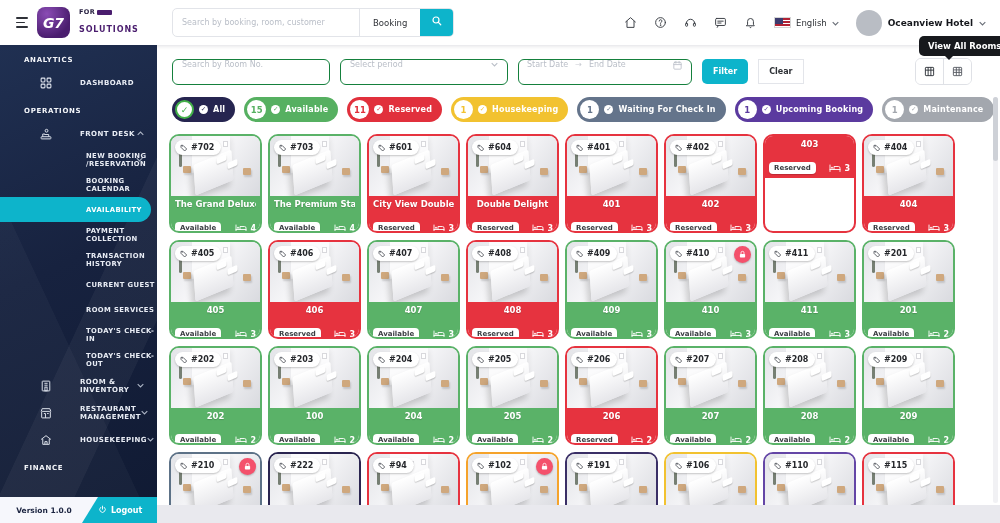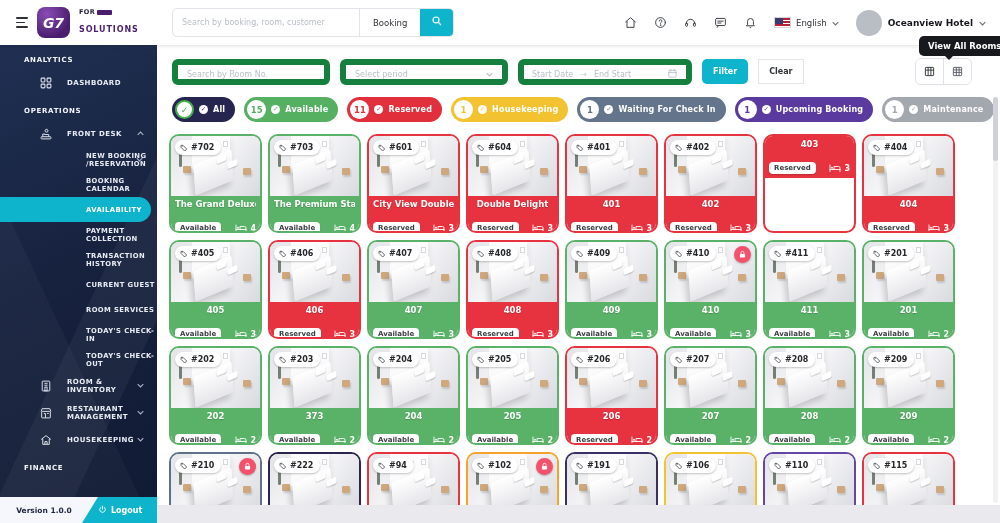--- a/index.html
+++ b/index.html
@@ -38,37 +38,37 @@
   
   .sidebar{position:absolute;top:45px;left:0;width:157px;bottom:0;z-index:5;color:#e9edf5;overflow:hidden;
            background:linear-gradient(155deg,#203052 0%,#17223f 45%,#101a33 100%);}
   .sidebar::before{content:"";position:absolute;inset:0;pointer-events:none;
            background:linear-gradient(115deg,transparent 55%,rgba(255,255,255,.045) 55.2%,rgba(255,255,255,.045) 75%,transparent 75.2%),
                       linear-gradient(245deg,transparent 60%,rgba(255,255,255,.03) 60.2%);}
   .sb-header{padding:11px 0 5px 24px;font-size:7px;letter-spacing:.7px;font-weight:bold;color:#f4f6fa;}
   .sb-item{display:flex;align-items:center;height:27px;padding:0 13px 0 47px;font-size:7px;font-weight:bold;
            letter-spacing:.45px;cursor:pointer;position:relative;}
   .sb-item .sbic{position:absolute;left:46px;top:50%;transform:translate(-50%,-50%);display:flex;}
-  .sb-item .sblabel{margin-left:20px;}
+  .sb-item .sblabel{margin-left:33px;}
   .sb-item .sbchev{margin-left:auto;display:flex;color:#aeb6c6;}
   .sb-sub{display:flex;align-items:center;height:25px;padding-left:86px;font-size:6.8px;font-weight:bold;
           letter-spacing:.4px;cursor:pointer;position:relative;box-sizing:border-box;}
   .sb-sub .sbchev{position:absolute;right:14px;display:flex;color:#aeb6c6;}
   .sb-sub.active{background:#0db4cb;width:151px;border-radius:0 14px 14px 0;color:#fff;}
   .sb-bottom{position:absolute;left:0;right:0;bottom:0;height:26px;background:#0db4cb;z-index:2;}
   .ver{position:absolute;left:0;top:0;bottom:0;width:98px;background:#f6f7fc;color:#1b2440;font-size:7.5px;
        font-weight:bold;display:flex;align-items:center;justify-content:center;padding-right:10px;box-sizing:border-box;
        clip-path:polygon(0 0,100% 0,calc(100% - 16px) 100%,0 100%);}
   .logout{position:absolute;right:0;top:0;bottom:0;width:59px;display:flex;align-items:center;gap:4px;
           color:#fff;font-size:8px;font-weight:bold;cursor:pointer;}
   
   .content{position:absolute;left:157px;top:45px;right:0;bottom:0;background:#fff;}
   .frow{display:flex;align-items:center;gap:10px;padding:13px 12px 0 15px;}
-  .fbox{height:26px;border:6px solid #15803d;border-radius:6px;box-sizing:border-box;background:#fff;
-        display:flex;align-items:flex-end;font-size:8px;}
+  .fbox{height:26px;border:1px solid #15803d;border-radius:6px;box-sizing:border-box;background:#fff;
+        display:flex;align-items:flex-start;font-size:8px;}
   .finput{width:158px;}
   .finput input{border:0;outline:0;width:100%;padding:0 9px;font-size:8px;font-family:inherit;color:#333;background:transparent;}
   .finput input::placeholder{color:#b9bec7;}
   .fselect{width:168px;justify-content:space-between;padding:0 9px;color:#b9bec7;cursor:pointer;}
   .fdates{width:174px;padding:0 8px;color:#b9bec7;gap:7px;cursor:pointer;}
   .fdates .arrow{color:#c9ccd3;}
   .fdates .cal{margin-left:auto;display:flex;}
   .btn-filter{height:25px;padding:0 11px;background:#0db4cb;color:#fff;border:0;border-radius:5px;
               font-size:8px;font-weight:bold;font-family:inherit;cursor:pointer;}
   .btn-clear{height:25px;padding:0 10px;background:#fff;border:1px solid #e3e5ea;border-radius:0;
@@ -350,21 +350,21 @@
         <span>Select period</span>
         <span>
           <svg width="7" height="5" viewBox="0 0 10 6" fill="none" stroke="#b9bec7" stroke-width="1.5">
               <path d="M1 1l4 4 4-4"></path>
             </svg>
         </span>
       </span>
       <span class="fbox fdates">
         <span>Start Date</span>
         <span class="arrow">→</span>
-        <span>End Start</span>
+        <span>End Date</span>
         <span class="cal">
           <svg width="11" height="11" viewBox="0 0 24 24" fill="none" stroke="#b9bec7" stroke-width="1.8" stroke-linecap="round">
               <rect x="4" y="5" width="16" height="15" rx="2"></rect>
               <path d="M4 10h16M8.5 3v4M15.5 3v4"></path>
             </svg>
         </span>
       </span>
       <button class="btn-filter">Filter</button>
       <button class="btn-clear">Clear</button>
       <span class="vtoggle">
@@ -1068,21 +1068,21 @@
             <svg width="8" height="8" viewBox="0 0 24 24" fill="none" stroke="#3f434a" stroke-width="2.4" stroke-linejoin="round">
                   <path d="M3 10V4h6l11 11-6 6z"></path>
                   <circle cx="7" cy="8" r="1.3" fill="#3f434a" stroke="none"></circle>
                 </svg>
           </span>
           <b>#203</b>
         </span>
 
       </div>
       <div class="cfoot">
-        <div class="rname">373</div>
+        <div class="rname">100</div>
         <div class="crow">
           <span class="spill">Available</span>
           <span class="bedcnt">
             <span style="display:flex">
               <svg width="12" height="9" viewBox="0 0 24 18" fill="none" stroke="#fff" stroke-width="1.8" stroke-linecap="round">
                     <path d="M2 2v13M2 11h20M22 15v-7a3 3 0 0 0-3-3h-9v6"></path>
                     <circle cx="6" cy="7.5" r="1.8" fill="#fff" stroke="none"></circle>
                   </svg>
             </span>
             <b>2</b>

